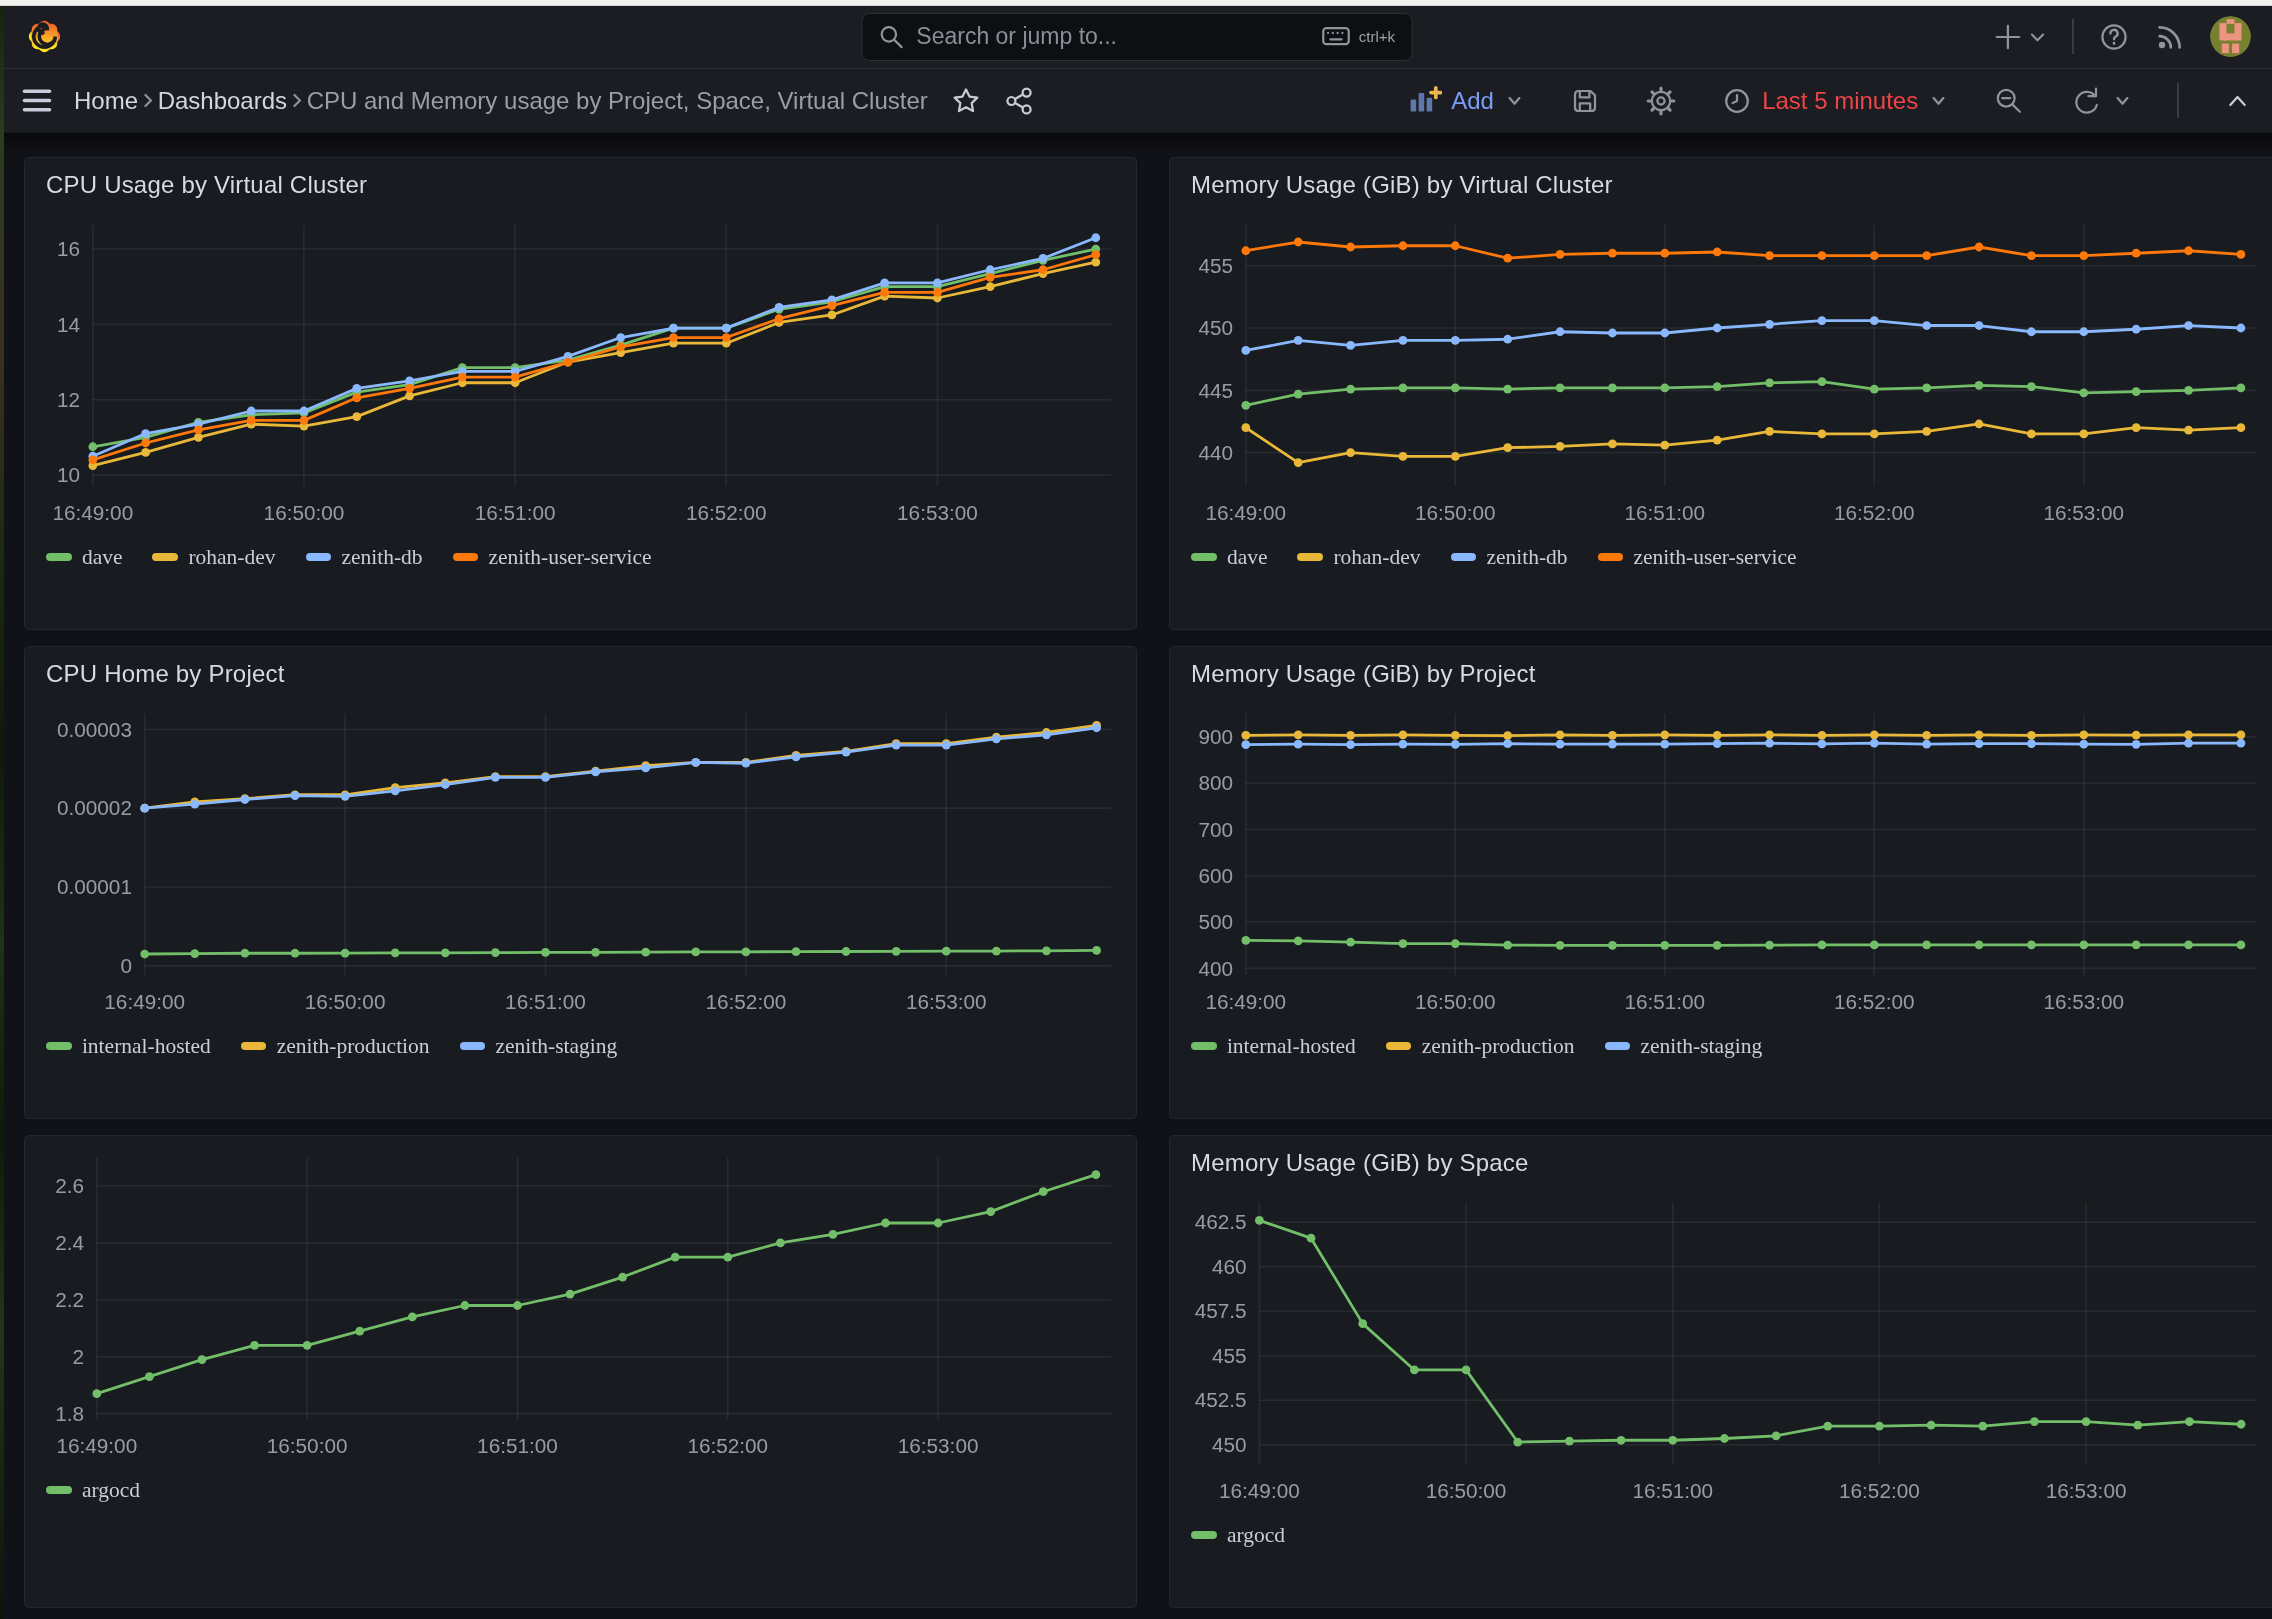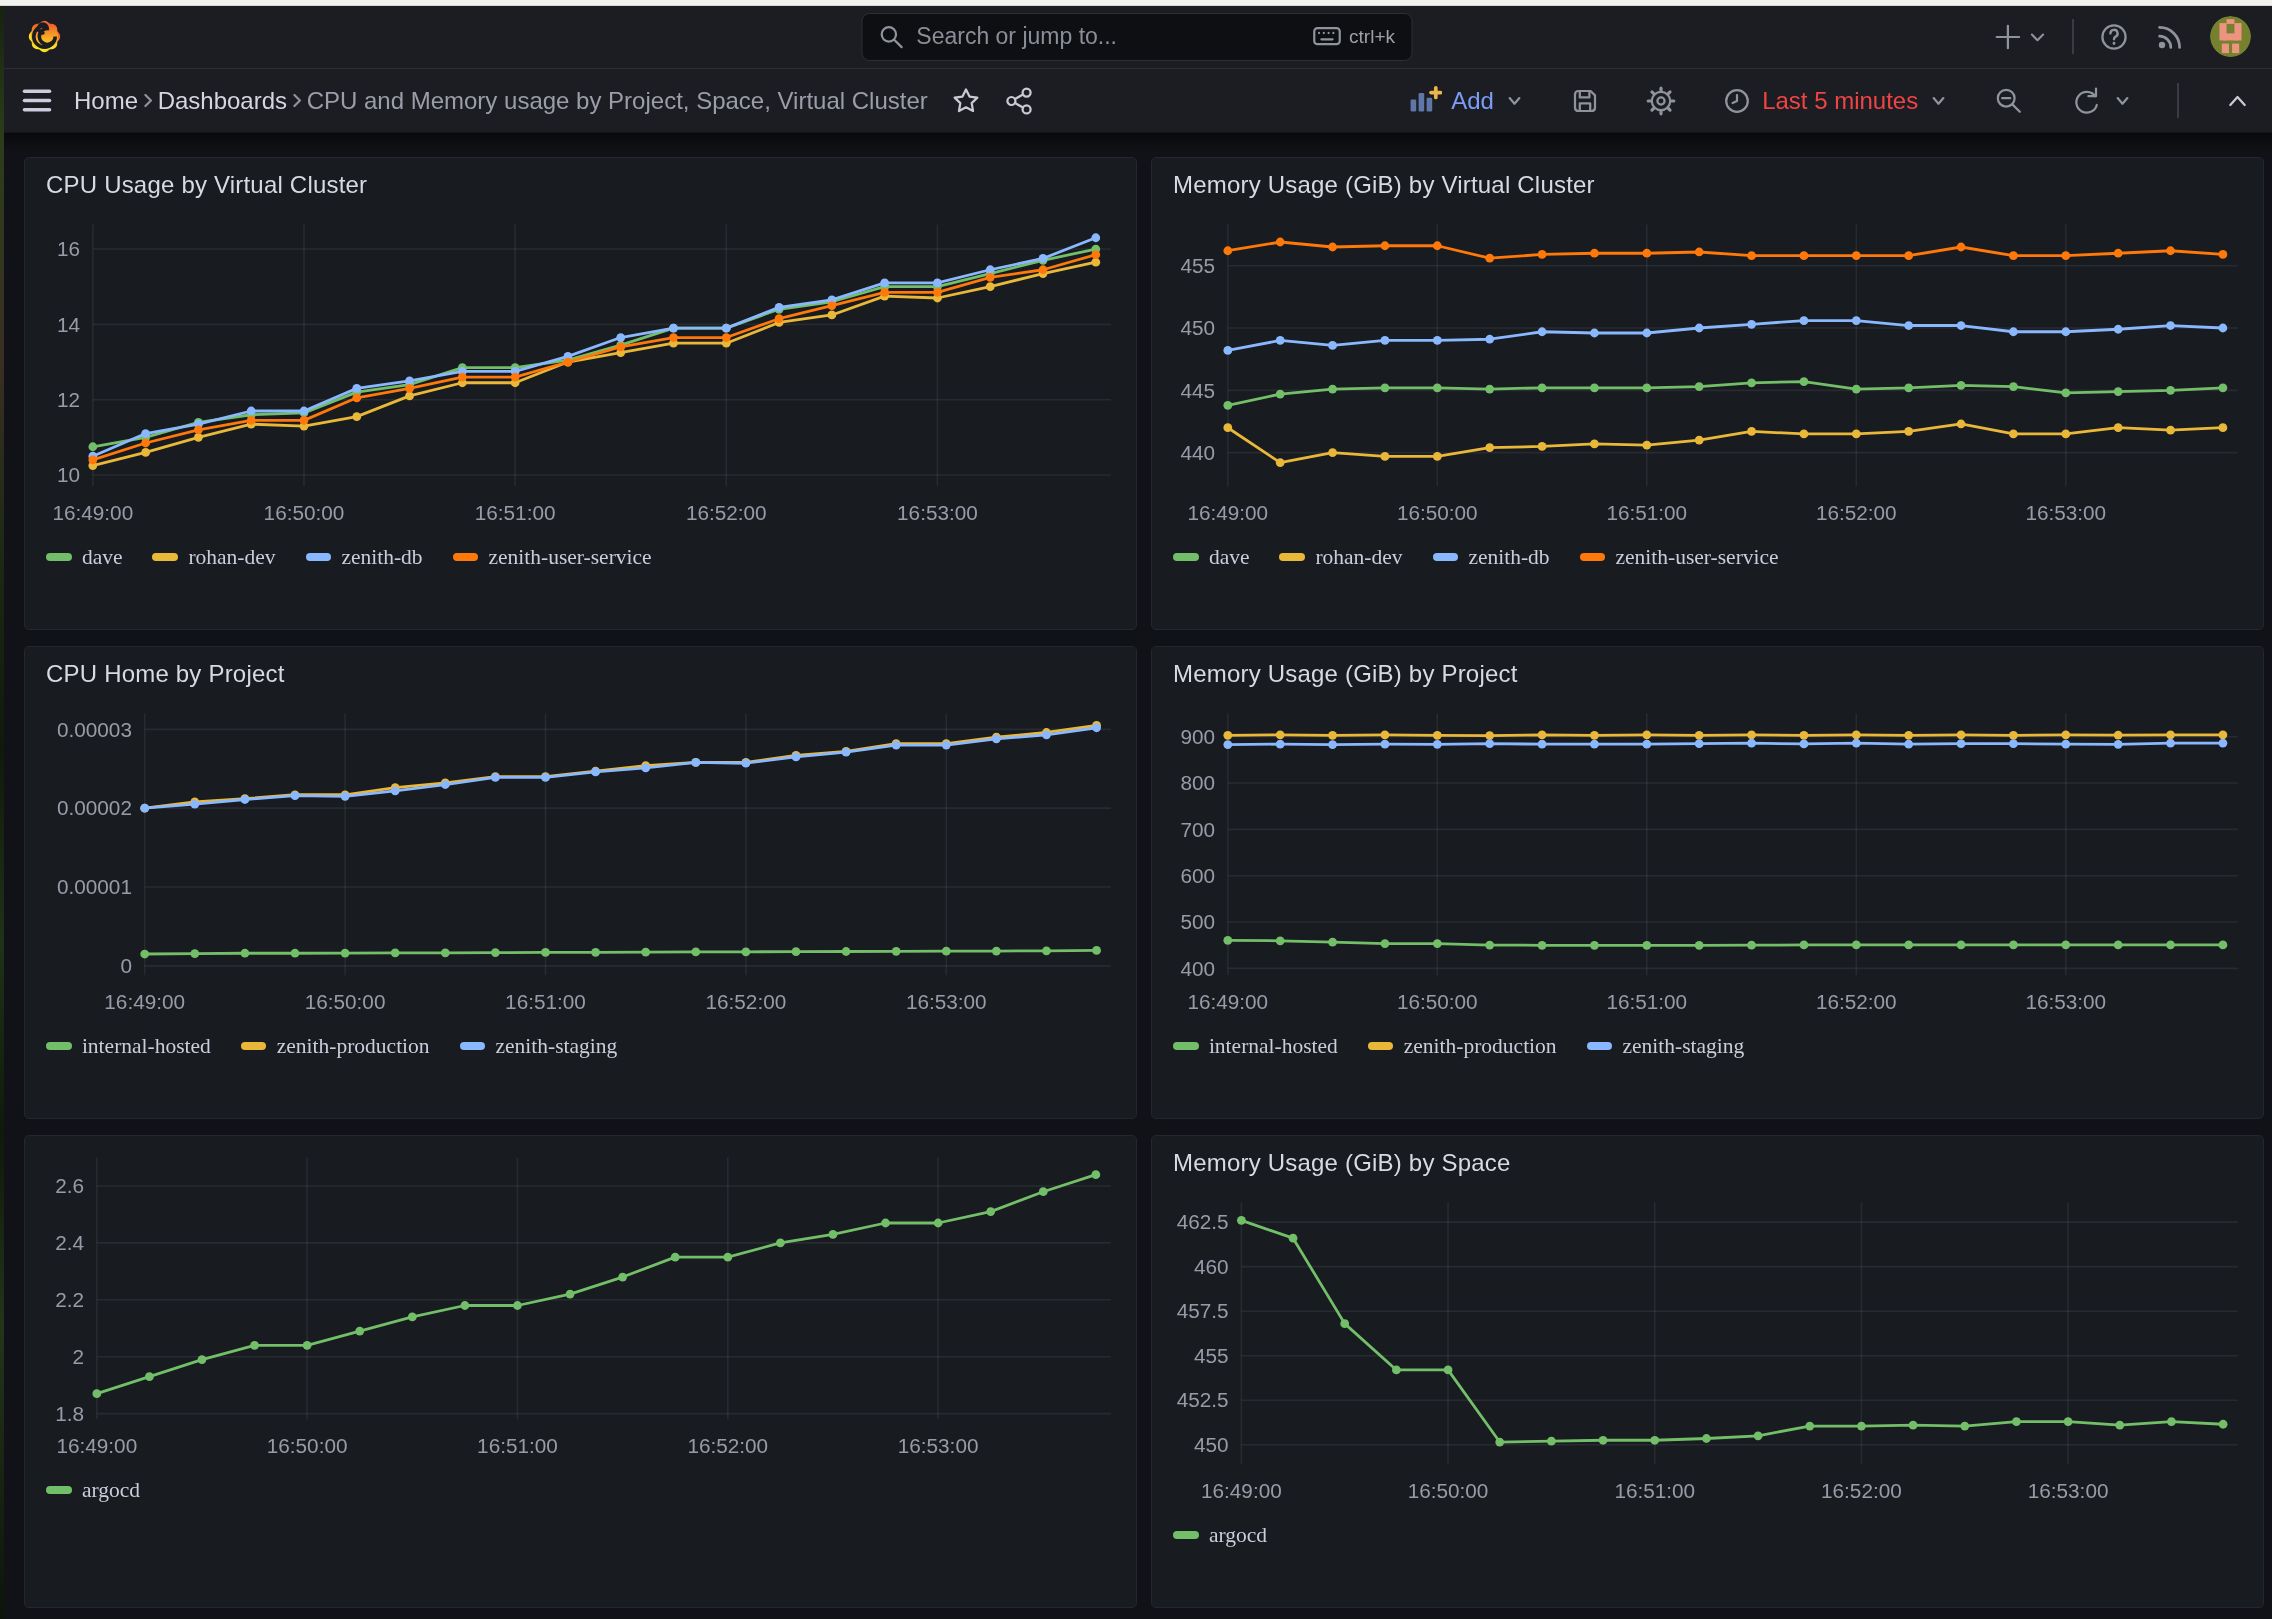--- a/index.html
+++ b/index.html
@@ -14,21 +14,21 @@
   .topbar { position:absolute; left:0; top:5.6px; width:2273px; height:63px;
             background:#1b1d22; border-bottom:0.8px solid rgba(204,204,220,0.10);
             display:flex; align-items:center; padding:0 22.3px; }
   .logo { width:45px; height:45px; display:flex; align-items:center; justify-content:center; cursor:pointer; }
   .search-wrap { position:absolute; left:50%; top:50%; transform:translate(-50%,-50%);
                  width:551px; height:48px; background:#0e0f13; border:1.6px solid #2c2f36;
                  border-radius:8px; display:flex; align-items:center; padding:0 16px; }
   .search-wrap input { flex:1; background:transparent; border:none; outline:none;
                  color:#ffffff; font-size:23px; font-family:"Liberation Sans",sans-serif; margin-left:12.8px; }
   .search-wrap input::placeholder { color:#8b8e98; }
-  .shortcut { display:flex; align-items:center; gap:8px; color:#9da0a8; font-size:19px; }
+  .shortcut { display:flex; align-items:center; gap:8px; color:#9da0a8; font-size:15px; }
   .topbar-right { margin-left:auto; display:flex; align-items:center; gap:24px; }
   .icon-btn { display:flex; align-items:center; justify-content:center; cursor:pointer; }
   .vdiv { width:1.6px; height:35px; background:rgba(204,204,220,0.18); }
   .avatar { width:41px; height:41px; border-radius:50%; overflow:hidden; cursor:pointer; }
 
   
   .crumbbar { position:absolute; left:0; top:69px; width:2273px; height:64px;
               background:#1b1d22; border-bottom:0.8px solid rgba(204,204,220,0.08);
               display:flex; align-items:center; padding:0 21px; }
   .crumbs { display:flex; align-items:center; gap:1px; margin-left:21px; font-size:24px; }
@@ -36,21 +36,21 @@
   .crumb.current { color:#9b9da8; cursor:default; }
   .crumb-actions { display:flex; align-items:center; gap:21px; margin-left:22.3px; }
   .toolbar-right { margin-left:auto; display:flex; align-items:center; gap:44px; }
   .tool-group { display:flex; align-items:center; gap:9.6px; cursor:pointer; }
   .add-label { color:#7b9df7; font-size:24px; font-weight:500; }
   .time-label { color:#ef4444; font-size:24px; }
 
   
   .dash { position:absolute; left:0; top:132px; width:2054px; height:1487px;
           padding:25px 8px 0 24px; display:grid;
-          grid-template-columns:1113px 1113px; grid-auto-rows:473px; gap:16px 14px; }
+          grid-template-columns:1113px 1113px; grid-auto-rows:473px; gap:16px 32px; }
   .dash::before { content:""; position:absolute; left:0; top:0; width:2273px; height:21px;
           background:linear-gradient(180deg,rgba(0,0,0,0.5),rgba(0,0,0,0)); pointer-events:none; }
   .panel { background:#181b1f; border:1.6px solid #24272d; border-radius:4.8px;
            display:flex; flex-direction:column; overflow:hidden; }
   .panel-title { height:45px; padding:12.8px 21px 0; font-size:24px; font-weight:500;
                  color:#d8d9e3; letter-spacing:0.2px; cursor:pointer; white-space:nowrap; }
   .chart { height:332px; position:relative; }
   .chart svg { position:absolute; inset:0; }
   .chart text { font-family:"Liberation Sans",sans-serif; font-size:26px;
                 fill:rgba(204,204,220,0.72); }

